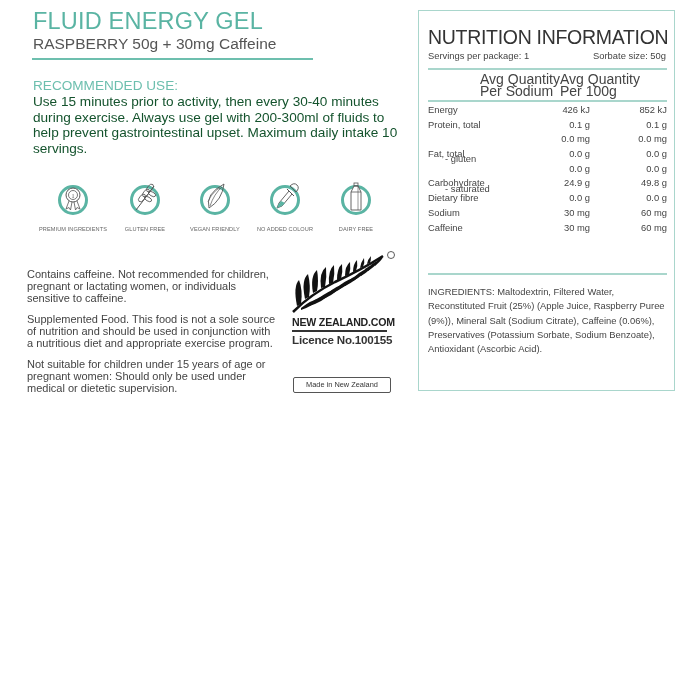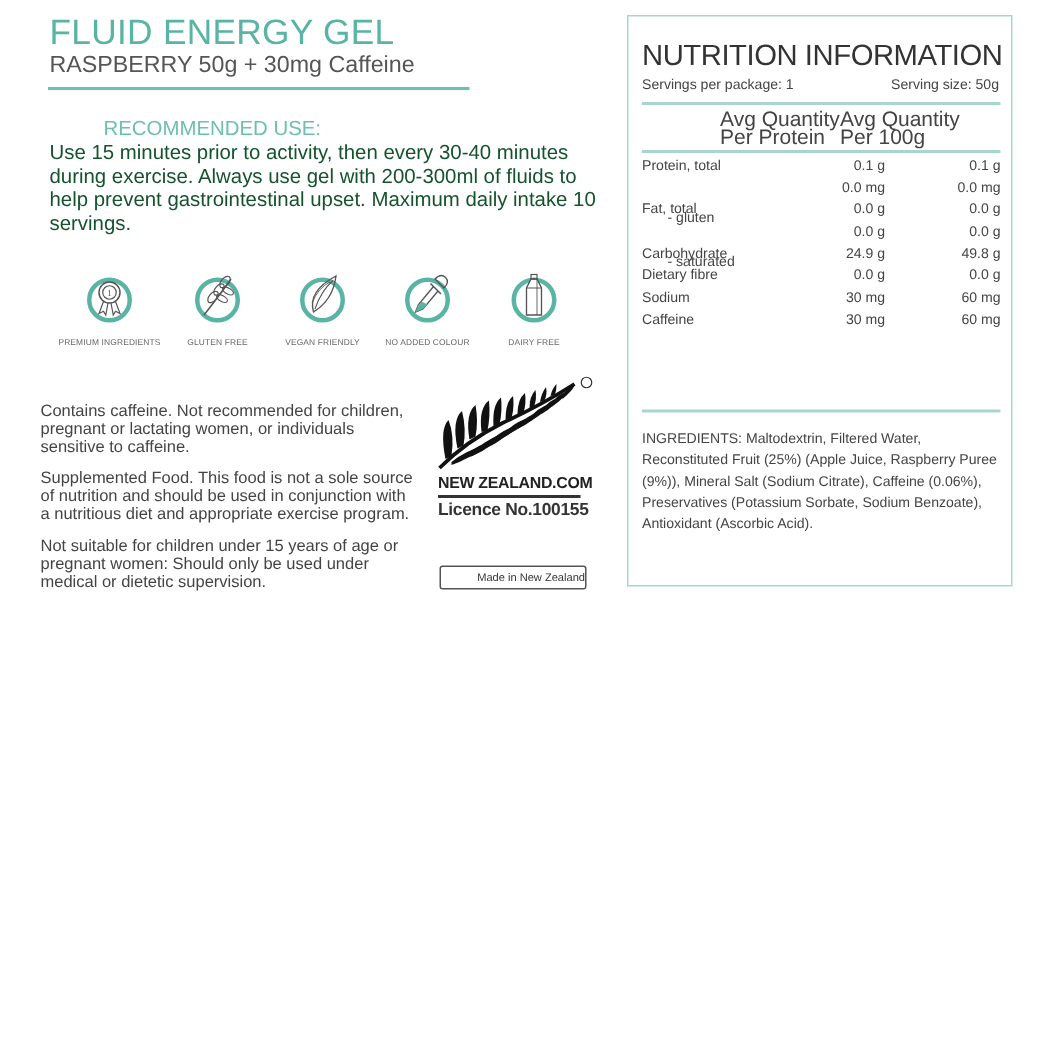--- a/index.html
+++ b/index.html
@@ -10,41 +10,41 @@
     }
     .abs { position: absolute; }
     .title {
       left: 33px; top: 8px; font-size: 23.5px; color: #5ab4a3; letter-spacing: 0.2px;
       font-weight: normal; white-space: nowrap;
     }
     .subtitle {
       left: 33px; top: 35px; font-size: 15.5px; color: #555; white-space: nowrap;
     }
     .title-rule { left: 32px; top: 58px; width: 281px; height: 2px; background: #6dbfae; }
-    .rec-heading { left: 33px; top: 78px; font-size: 13.6px; color: #6dbfae; white-space: nowrap; margin-left: 36px; }
+    .rec-heading { left: 33px; top: 78px; font-size: 13.6px; color: #6dbfae; white-space: nowrap; }
     .rec-body {
       left: 33px; top: 94px; width: 370px; font-size: 13.6px; line-height: 15.5px; color: #14532d;
     }
     .icons { left: 28px; top: 185px; width: 355px; height: 60px; }
     .icon-item { position: absolute; top: 0; width: 90px; text-align: center; }
     .icon-circle {
       width: 30px; height: 30px; margin: 0 auto; border-radius: 50%;
       border: 3px solid #5ab4a3; position: relative; box-sizing: border-box;
     }
     .icon-circle svg { position: absolute; left: -3px; top: -8px; }
     .icon-label { font-size: 5.6px; color: #666; margin-top: 11px; letter-spacing: 0.1px; white-space: nowrap; }
 
     .warn { left: 27px; width: 250px; font-size: 11px; line-height: 11.8px; color: #444; }
     .nz-logo { left: 291px; top: 250px; }
     .nz-name { left: 292px; top: 316px; font-size: 10.6px; font-weight: bold; color: #222; letter-spacing: -0.2px; white-space: nowrap; }
     .nz-rule { left: 292px; top: 330px; width: 95px; height: 1.5px; background: #333; }
     .nz-licence { left: 292px; top: 333px; font-size: 11.6px; font-weight: bold; color: #333; white-space: nowrap; letter-spacing: -0.2px;}
     .made-box {
       left: 293px; top: 377px; width: 96px; height: 14px; border: 1px solid #555; border-radius: 2px;
-      font-size: 7.4px; text-align: right; line-height: 14px; color: #333; white-space: nowrap;
+      font-size: 7.4px; text-align: center; line-height: 14px; color: #333; white-space: nowrap;
     }
 
     .nut-box {
       left: 418px; top: 10px; width: 257px; height: 381px;
       border: 1.5px solid #a9d6cc; box-sizing: border-box;
     }
     .nut-title { left: 428px; top: 26px; font-size: 19.5px; color: #333; white-space: nowrap; letter-spacing: -0.3px; }
     .nut-serv { left: 428px; top: 50px; width: 238px; font-size: 9.4px; color: #444; }
     .nut-serv .r { position: absolute; right: 0; top: 0; }
     .rule-teal { height: 1.5px; background: #a9d6cc; left: 428px; width: 239px; }
@@ -163,36 +163,41 @@
 </div>
 <div class="abs nz-name">NEW ZEALAND.COM</div>
 <div class="abs nz-rule"></div>
 <div class="abs nz-licence">Licence No.100155</div>
 <div class="abs made-box">Made in New Zealand</div>
 
 <div class="abs nut-box"></div>
 <div class="abs nut-title">NUTRITION INFORMATION</div>
 <div class="abs nut-serv">
   <span>Servings per package: 1</span>
-  <span class="r">Serving size: 50g</span>
+  <span class="r">Sorbate size: 50g</span>
 </div>
 <div class="abs rule-teal" style="top:68px;"></div>
 
 <div class="abs col-head" style="left:480px; top:73px; width:106px;">
   <div>Avg Quantity</div>
-  <div>Per Protein</div>
+  <div>Per Sodium</div>
 </div>
 <div class="abs col-head" style="left:560px; top:73px; width:107px;">
   <div>Avg Quantity</div>
   <div>Per 100g</div>
 </div>
 <div class="abs rule-teal" style="top:100px;"></div>
 
 <div class="abs nut-table">
   <div class="nut-row">
+      <span class="c-name">Energy</span>
+      <span class="c-serv">426 kJ</span>
+      <span class="c-100">852 kJ</span>
+    </div>
+  <div class="nut-row">
       <span class="c-name">Protein, total</span>
       <span class="c-serv">0.1 g</span>
       <span class="c-100">0.1 g</span>
     </div>
   <div class="nut-row">
       <span class="c-name sub">- gluten</span>
       <span class="c-serv">0.0 mg</span>
       <span class="c-100">0.0 mg</span>
     </div>
   <div class="nut-row">

